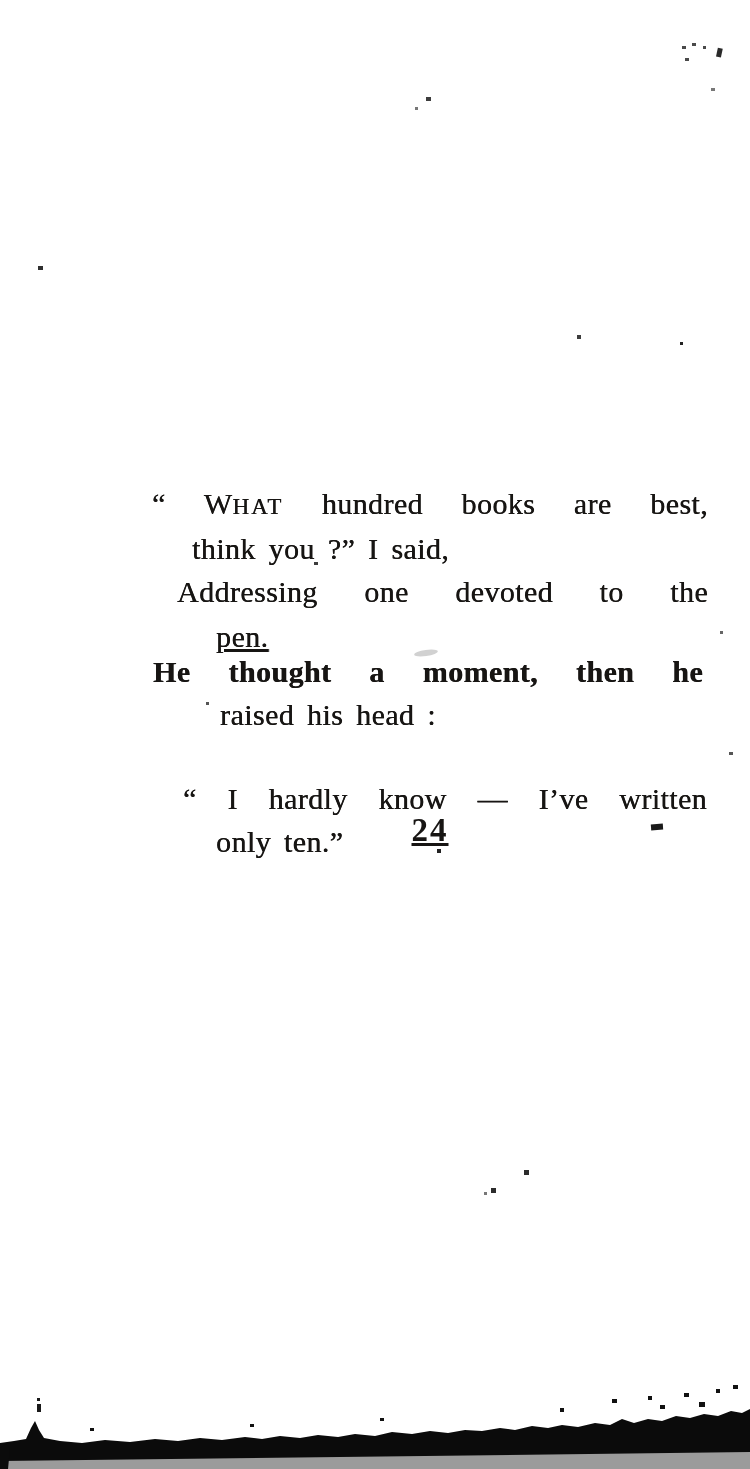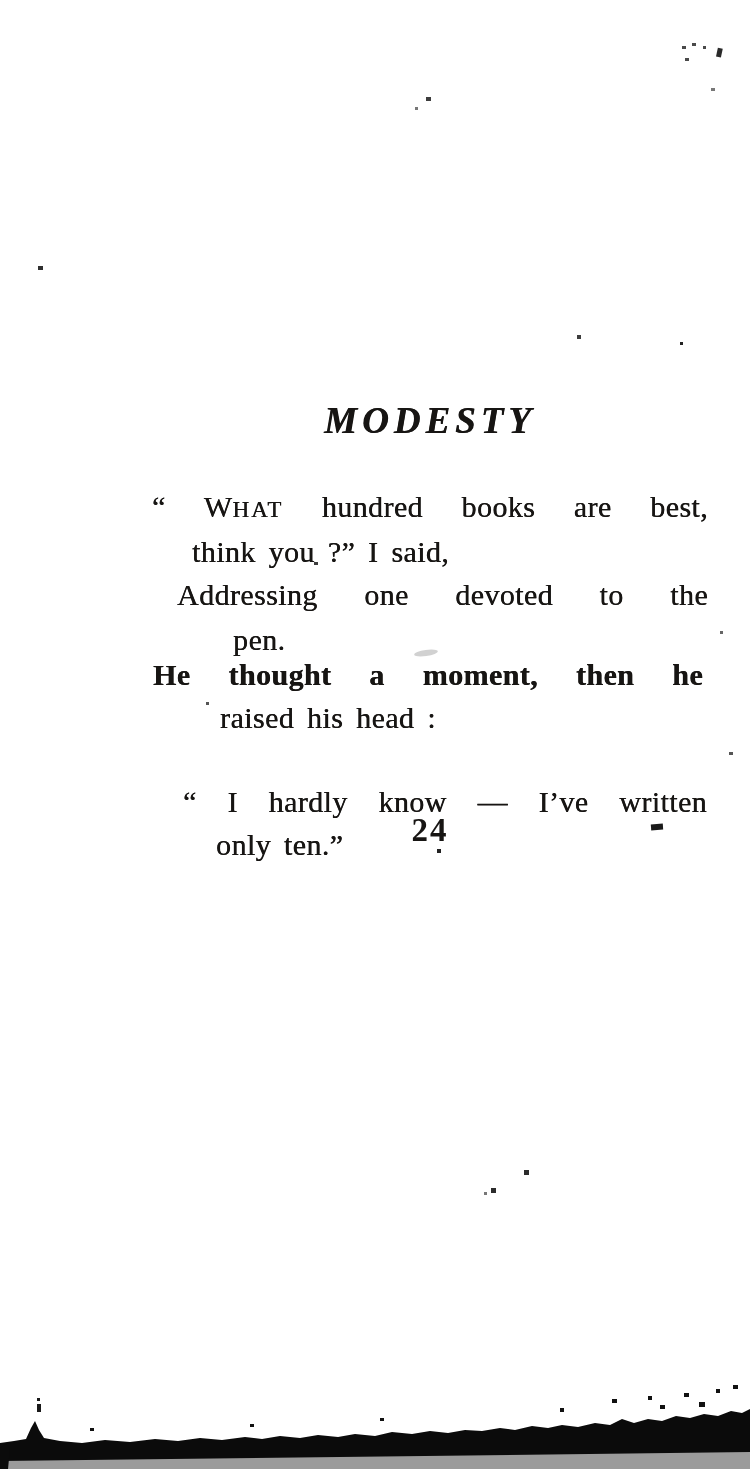--- a/index.html
+++ b/index.html
@@ -7,54 +7,53 @@
     position:relative;width:750px;height:1469px;background:#ffffff;
     overflow:hidden;font-family:"Liberation Serif","DejaVu Serif",serif;
     color:#171513;
   }
   .title{
     position:absolute;top:399px;left:152px;width:556px;margin:0;
     text-align:center;font-size:37px;font-style:italic;font-weight:600;
     letter-spacing:5px;text-shadow:0.4px 0 0 currentColor;
   }
   .line{
-    position:absolute;margin:0;font-size:30px;line-height:38px;
+    position:absolute;margin:0;font-size:30px;line-height:32px;
     letter-spacing:0.4px;white-space:nowrap;word-spacing:5px;
     text-shadow:0.35px 0 0 currentColor;
   }
   .just{
     white-space:normal;text-align:justify;text-align-last:justify;
     word-spacing:normal;
   }
   .sc{font-size:23px;letter-spacing:2px;}
   .l1{top:488px;left:152px;width:556px;}
   .l2{top:533px;left:192px;}
   .l3{top:576px;left:177px;width:531px;}
-  .l4{top:621px;left:233px;}
+  .l4{top:621px;left:216px;text-decoration:underline;}
   .l5{top:656px;left:153px;width:550px;font-weight:bold;}
   .l6{top:699px;left:220px;}
   .l7{top:735px;left:183px;width:524px;margin-top:48px;}
   .l8{top:780px;left:216px;margin-top:46px;}
   .pagenum{
     position:absolute;top:812px;left:152px;width:556px;margin:0;
-    text-align:center;font-size:33px;font-weight:bold;letter-spacing:2px;
+    text-align:center;font-size:33px;font-weight:bold;letter-spacing:2px;text-decoration:underline;
   }
   .artifacts{position:absolute;left:0;top:0;width:750px;height:1469px;pointer-events:none;}
   .smudge{
     position:absolute;left:414px;top:650px;width:24px;height:6px;
     background:#9a9a9a;opacity:.45;border-radius:50%;
     transform:rotate(-8deg);
   }
 </style>
 </head>
 <body>
 
 <div class="page">
 
-  <h1 class="title">MODESTY</h1>
 
   <div>
     <p class="line just l1"><span>“ W</span><span class="sc">HAT</span><span> hundred books are best,</span></p>
     <p class="line l2">think you ?” I said,</p>
     <p class="line just l3">Addressing one devoted to the</p>
     <p class="line l4">pen.</p>
     <p class="line just l5">He thought a moment, then he</p>
     <p class="line l6">raised his head :</p>
     <p class="line just l7">“ I hardly know — I’ve written</p>
     <p class="line l8">only ten.”</p>

